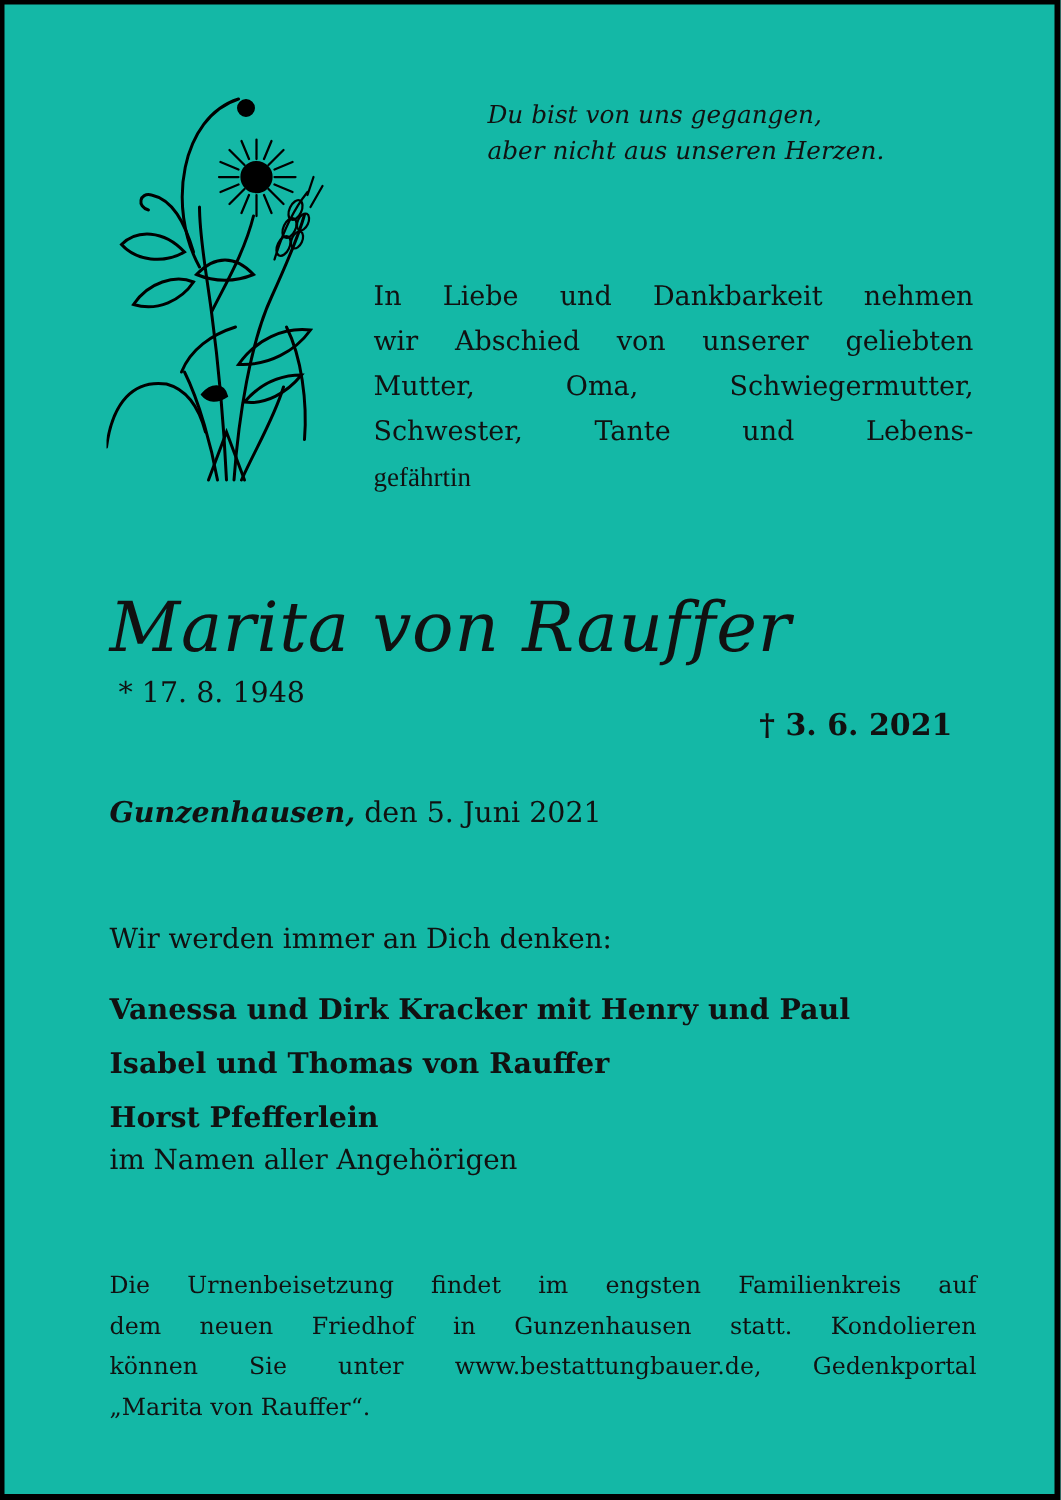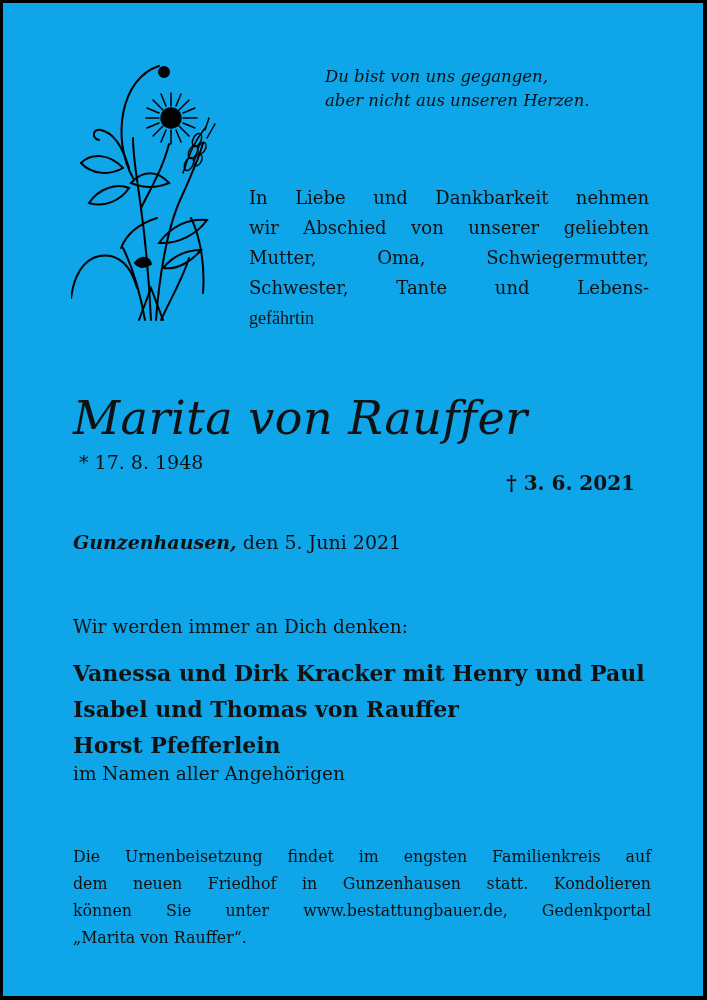--- a/index.html
+++ b/index.html
@@ -2,36 +2,36 @@
 <html><head>
 <meta charset="utf-8">
 <style>
   html, body { margin: 0; padding: 0; background: #ffffff; }
   body { width: 707px; height: 1000px; position: relative; overflow: hidden; }
   .frame {
     position: absolute; left: 0; top: 0; width: 707px; height: 1000px;
     box-sizing: border-box;
     border-top: 3px solid #000; border-left: 3px solid #000;
     border-right: 4px solid #000; border-bottom: 4px solid #000;
-    background: #0ea5e9;
+    background: #14b8a6;
   }
   .serif { font-family: "DejaVu Serif", "Liberation Serif", serif; color: #111; }
   .abs { position: absolute; }
   .flower { position: absolute; left: 68px; top: 55px; width: 150px; height: 265px; }
   .quote { left: 322px; top: 62px; font-size: 16.5px; line-height: 24px; font-style: italic; }
   .intro { left: 246px; top: 180px; width: 400px; font-size: 18px; line-height: 30px; text-align: justify; text-align-last: left; }
   .intro span.line { display: block; text-align: justify; text-align-last: justify; }
   .intro span.line.last { text-align-last: left; font-family: Liberation Serif, serif; }
   .name { left: 70px; top: 366px; font-size: 46px; line-height: 60px; font-style: italic; letter-spacing: 0.5px; margin-top: 19px; }
   .born { left: 76px; top: 448px; font-size: 19px; }
   .died { right: 68px; top: 468px; font-size: 20px; font-weight: bold; }
   .place { left: 70px; top: 528px; font-size: 19px; }
   .place b { font-weight: bold; font-style: italic; }
   .intro2 { left: 70px; top: 613px; font-size: 18.5px; }
-  .mourners { left: 70px; top: 652px; font-size: 22px; line-height: 36px; font-weight: bold; }
+  .mourners { left: 70px; top: 652px; font-size: 19px; line-height: 36px; font-weight: bold; }
   .onbehalf { left: 70px; top: 760px; font-size: 18.5px; }
   .notice { left: 70px; top: 840px; width: 578px; font-size: 15.8px; line-height: 27px; }
   .notice span.line { display: block; text-align: justify; text-align-last: justify; }
   .notice span.line.last { text-align-last: left; }
 </style>
 </head>
 <body>
 
 <div class="frame">
 

